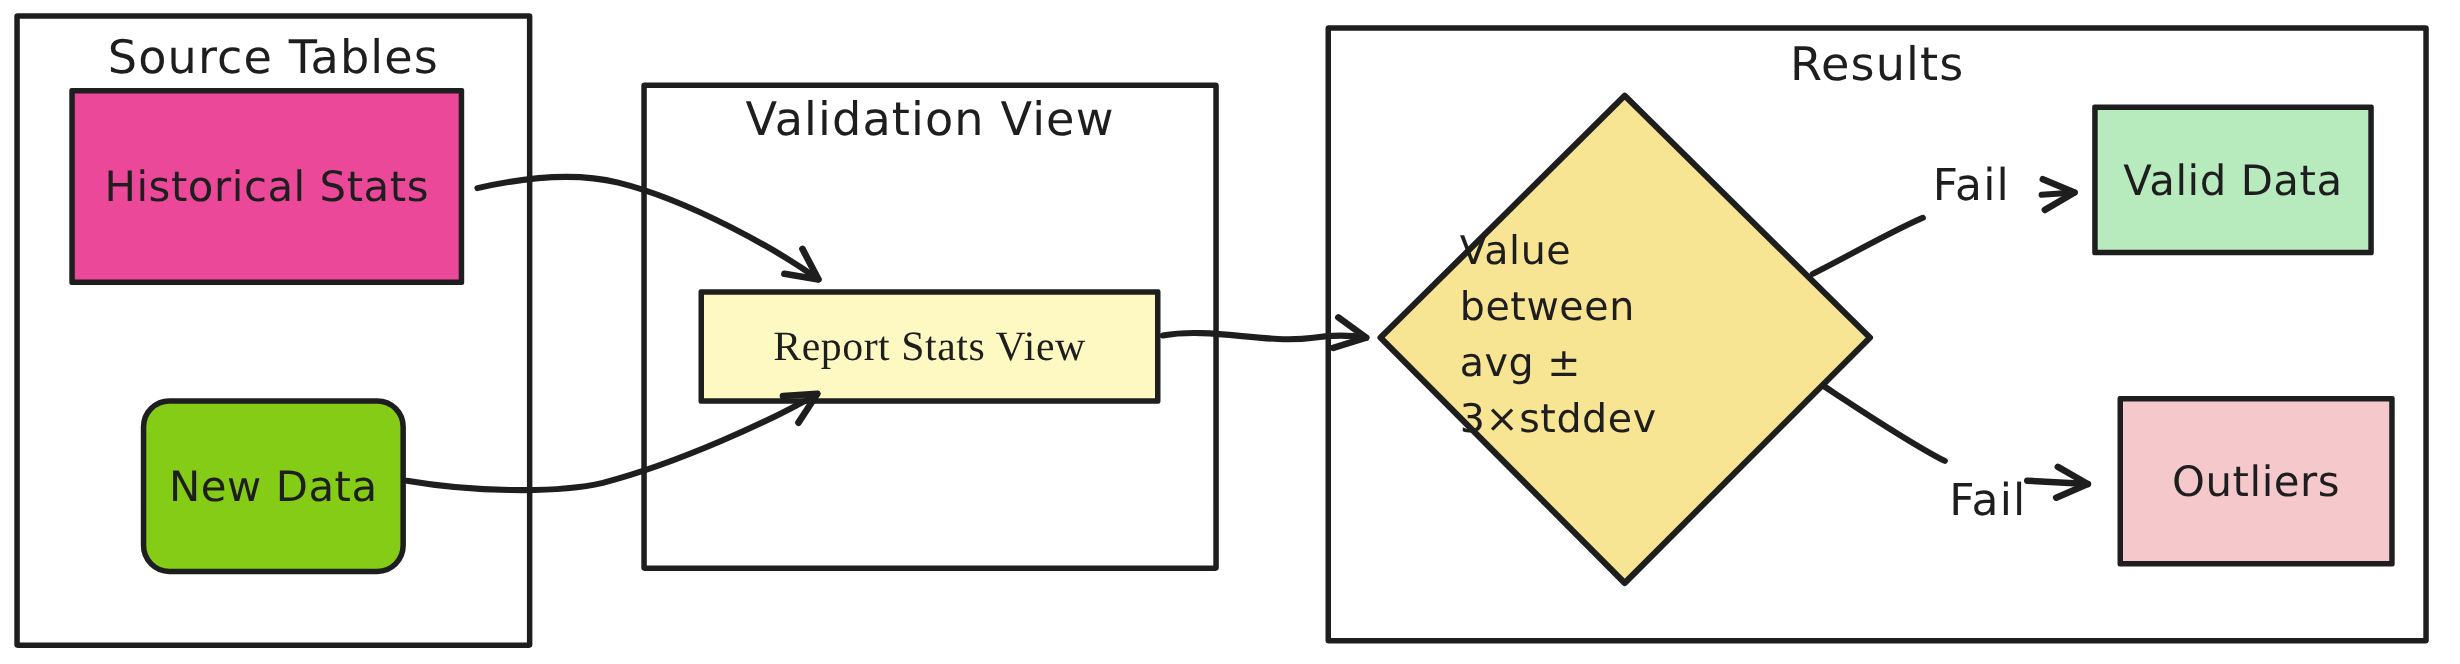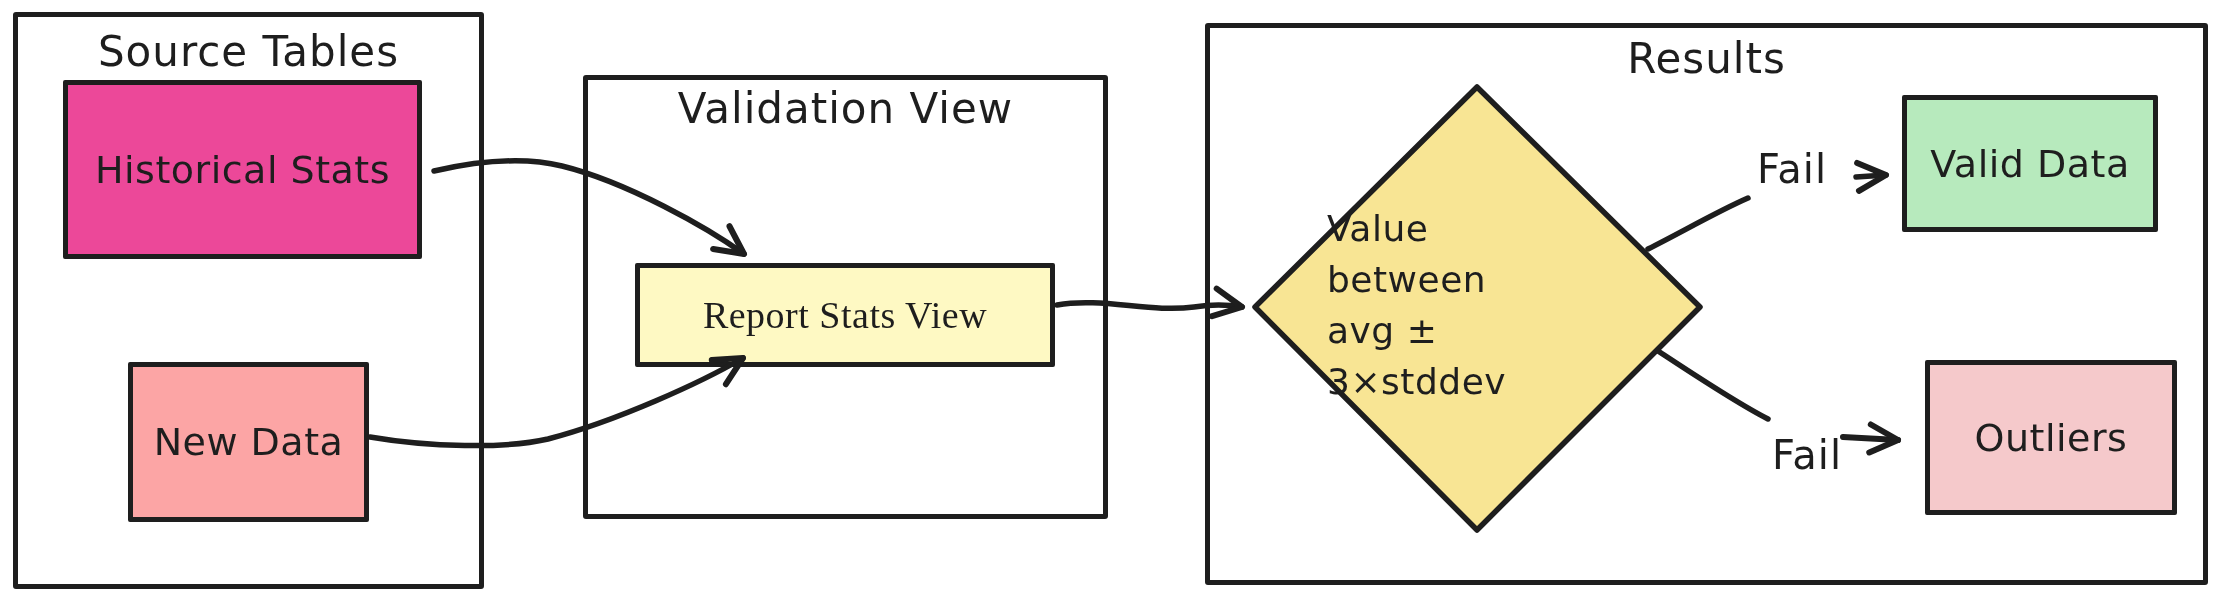--- a/index.html
+++ b/index.html
@@ -76,21 +76,21 @@
   </div>
 
   <div class="group" style="left:1205px;top:23px;width:1003px;height:562px;">
     <div class="group-title" style="top:6px;">Results</div>
   </div>
 
   <div class="node" style="left: 63px; top: 80px; width: 359px; height: 179px; background-color: #ec4899;">
     <span class="node-label">Historical Stats</span>
   </div>
 
-  <div class="node" style="left: 128px; top: 362px; width: 241px; height: 160px; background-color: #fca5a5;">
+  <div class="node" style="left: 128px; top: 362px; width: 241px; height: 160px; background-color: #84cc16; border-radius: 26px;">
     <span class="node-label">New Data</span>
   </div>
 
   <div class="node" style="left: 635px; top: 263px; width: 420px; height: 104px; background-color: #fef9c3; font-family: Liberation Serif, serif;">
     <span class="node-label">Report Stats View</span>
   </div>
 
   <div class="node" style="left: 1902px; top: 95px; width: 256px; height: 137px; background-color: rgb(183, 234, 189);">
     <span class="node-label">Valid Data</span>
   </div>

